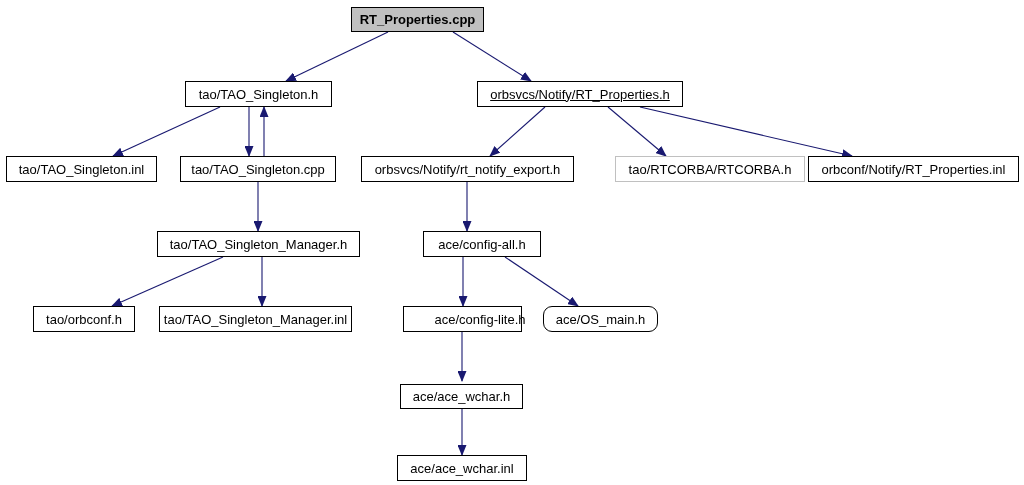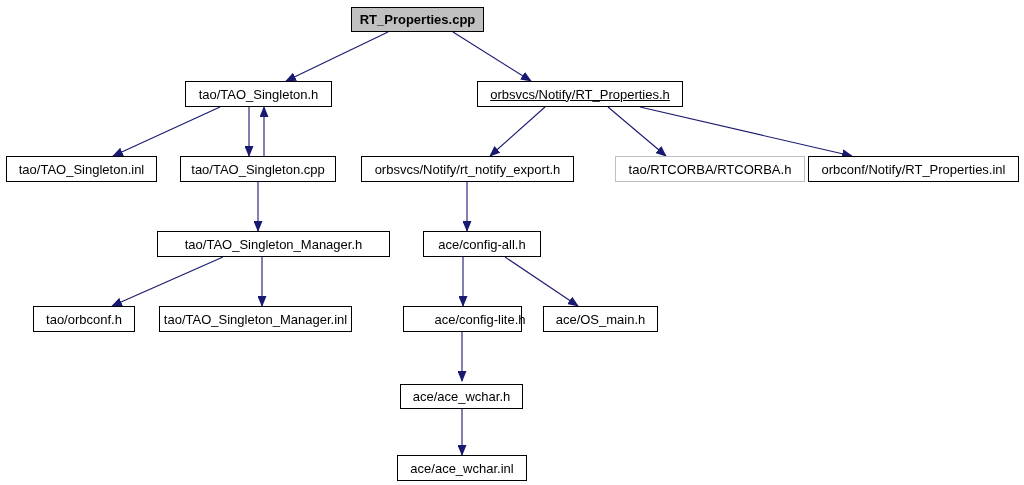--- a/index.html
+++ b/index.html
@@ -87,36 +87,36 @@
       </div>
       <div class="node normal" style="left: 361px; top: 156px; width: 213px; height: 26px;">
         <span>orbsvcs/Notify/rt_notify_export.h</span>
       </div>
       <div class="node muted" style="left: 596px; top: 156px; width: 190px; height: 26px; margin-left: 19px;">
         <span>tao/RTCORBA/RTCORBA.h</span>
       </div>
       <div class="node normal" style="left: 808px; top: 156px; width: 211px; height: 26px;">
         <span>orbconf/Notify/RT_Properties.inl</span>
       </div>
-      <div class="node normal" style="left: 157px; top: 231px; width: 233px; height: 26px;">
+      <div class="node normal" style="left: 157px; top: 231px; width: 203px; height: 26px;">
         <span>tao/TAO_Singleton_Manager.h</span>
       </div>
       <div class="node normal" style="left: 411px; top: 231px; width: 118px; height: 26px; margin-left: 12px;">
         <span>ace/config-all.h</span>
       </div>
       <div class="node normal" style="left: 33px; top: 306px; width: 102px; height: 26px;">
         <span>tao/orbconf.h</span>
       </div>
       <div class="node normal" style="left: 159px; top: 306px; width: 193px; height: 26px;">
         <span>tao/TAO_Singleton_Manager.inl</span>
       </div>
       <div class="node normal" style="left: 403px; top: 306px; width: 119px; height: 26px; padding-left: 35px;">
         <span>ace/config-lite.h</span>
       </div>
-      <div class="node normal" style="left: 543px; top: 306px; width: 115px; height: 26px;">
+      <div class="node normal" style="left: 543px; top: 306px; width: 115px; height: 26px; border-radius: 9px;">
         <span>ace/OS_main.h</span>
       </div>
       <div class="node normal" style="left: 400px; top: 384px; width: 123px; height: 25px;">
         <span>ace/ace_wchar.h</span>
       </div>
       <div class="node normal" style="left: 397px; top: 455px; width: 130px; height: 26px;">
         <span>ace/ace_wchar.inl</span>
       </div>
     </div>
 </div>

